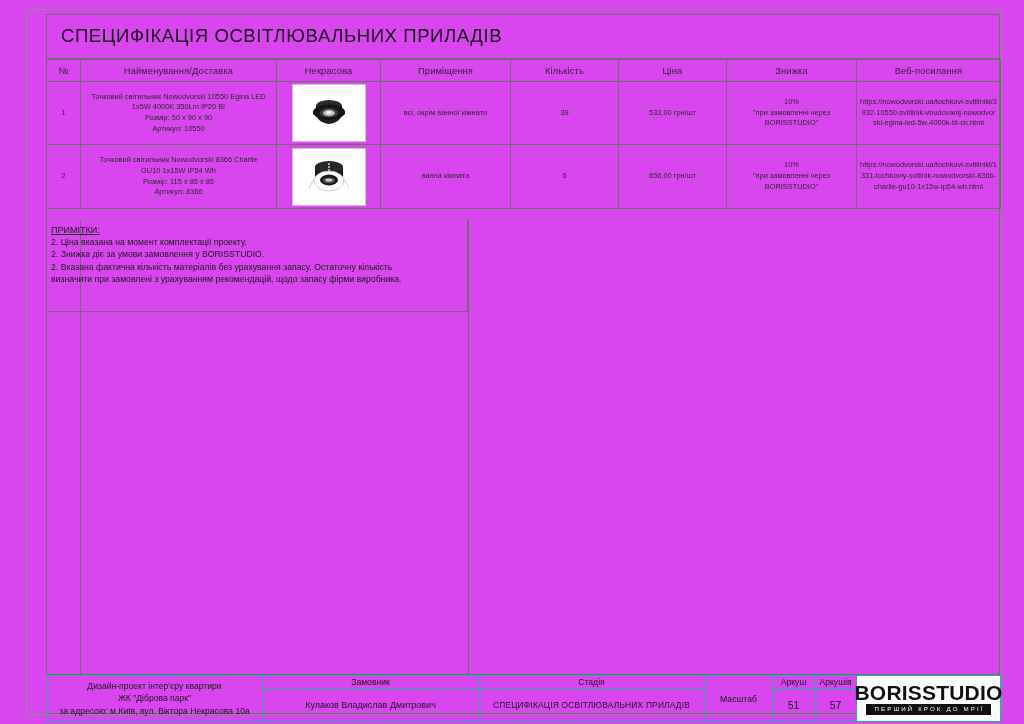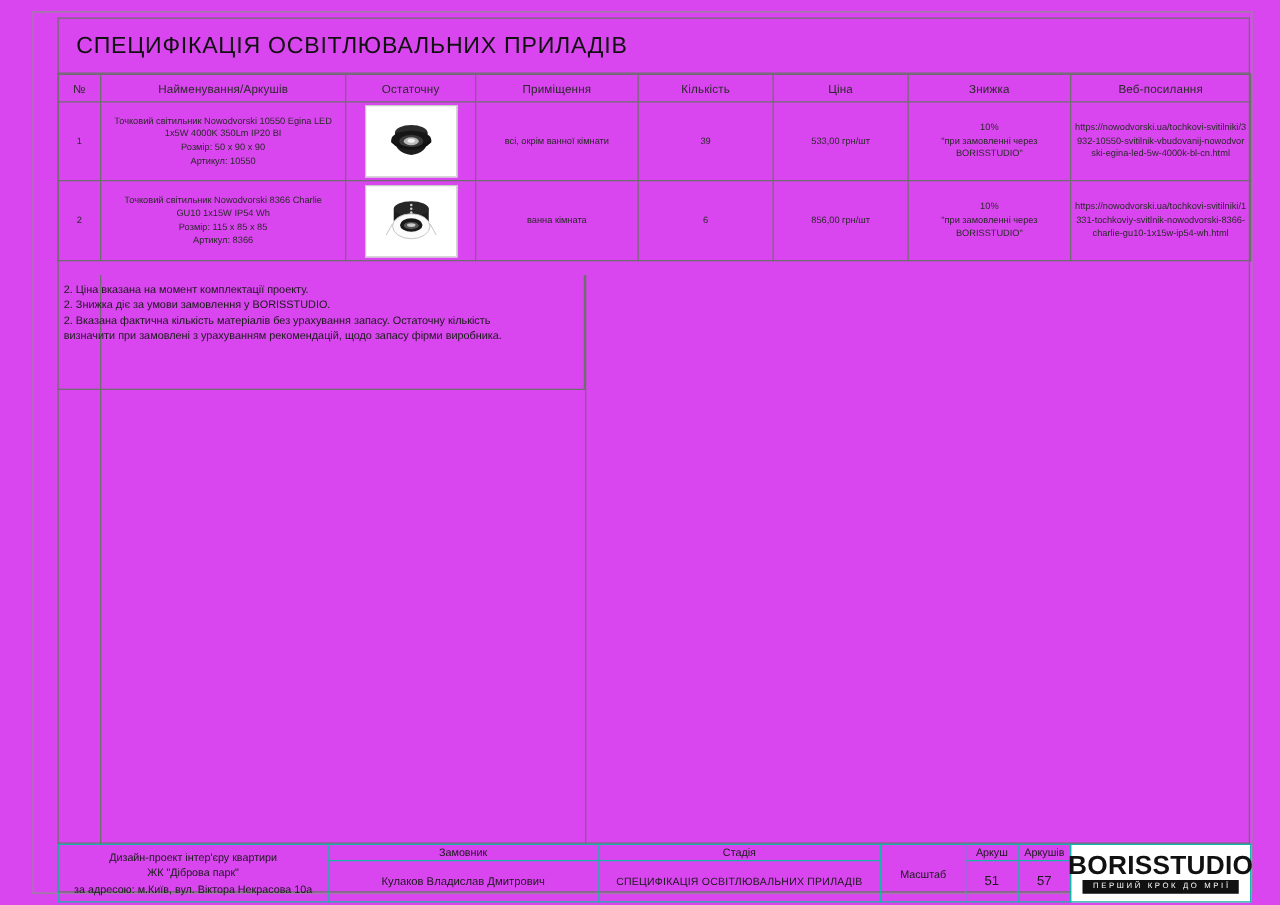--- a/index.html
+++ b/index.html
@@ -263,22 +263,22 @@
           <col class="col-img">
           <col class="col-room">
         <col class="col-qty">
           <col class="col-price">
           <col class="col-disc">
           <col class="col-link">
       </colgroup>
       <thead>
         <tr>
           <th>№</th>
-          <th>Найменування/Аркушів</th>
-          <th>Остаточну</th>
+          <th>Найменування/Доставка</th>
+          <th>Некрасова</th>
           <th>Приміщення</th>
           <th>Кількість</th>
           <th>Ціна</th>
           <th>Знижка</th>
           <th>Веб-посилання</th>
         </tr>
       </thead>
       <tbody>
 
         <tr class="row-1">
@@ -349,20 +349,21 @@
         </tr>
       </tbody>
     </table>
   </div>
 
   <div class="notes-wrap">
     <div class="vrule" style="left:34px"></div>
     <div class="vrule" style="left:422px"></div>
 
     <div class="notes-box">
+      <div class="notes-title">ПРИМІТКИ:</div>
       <div class="notes-line">2. Ціна вказана на момент комплектації проекту.</div>
       <div class="notes-line">2. Знижка діє за умови замовлення у BORISSTUDIO.</div>
       <div class="notes-line">2. Вказана фактична кількість матеріалів без урахування запасу. Остаточну кількість</div>
       <div class="notes-line">визначити при замовлені з урахуванням рекомендацій, щодо запасу фірми виробника.</div>
     </div>
   </div>
 
   <div class="title-block">
     <table class="tblock">
       <colgroup>

